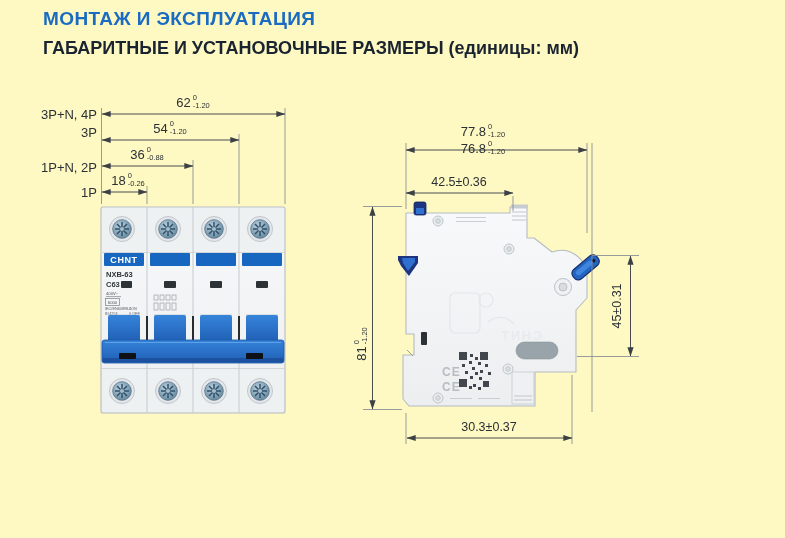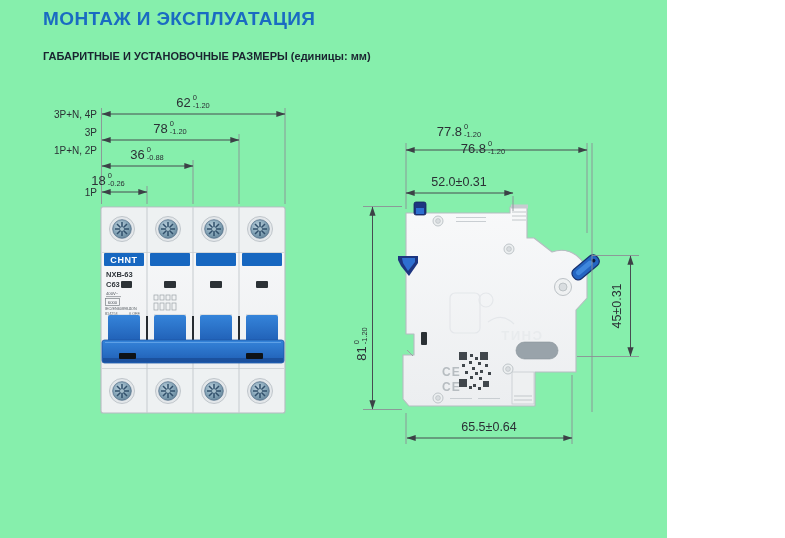--- a/index.html
+++ b/index.html
@@ -1,28 +1,28 @@
 <!DOCTYPE html>
 <html><head>
 <meta charset="utf-8">
 <style>
   html,body{margin:0;padding:0;background:#ffffff;}
   body{font-family:"Liberation Sans",sans-serif;}
-  .stage{position:relative;width:667px;height:538px;background:#86efac;overflow:hidden;}
+  .stage{position:relative;width:785px;height:538px;background:#fef9c3;overflow:hidden;}
   .title{position:absolute;left:43px;top:8px;font-size:19px;font-weight:800;letter-spacing:.4px;color:#1a6bc2;}
-  .subtitle{position:absolute;left:43px;top:50px;font-size:11px;font-weight:700;color:#1a2430;}
+  .subtitle{position:absolute;left:43px;top:38px;font-size:18px;font-weight:700;color:#1a2430;}
   .art{position:absolute;left:0;top:0;}
   .dim{position:absolute;display:flex;align-items:center;white-space:nowrap;color:#2b3035;
        font-size:13px;transform:translate(-50%,-50%);}
   .dim .tol{display:flex;flex-direction:column;justify-content:center;margin-left:2px;
             font-size:7.5px;line-height:8px;transform:translateY(-.5px);}
   .dim.plain{font-size:12.5px;}
   .dim.rot{transform:translate(-50%,-50%) rotate(-90deg);}
   .plabel{position:absolute;left:24px;width:73px;text-align:right;transform:translateY(-50%);
-          font-size:10px;color:#2b3035;white-space:nowrap;}
+          font-size:13px;color:#2b3035;white-space:nowrap;}
   
   .dl{stroke:#474c51;stroke-width:1;fill:none;marker-start:url(#arw);marker-end:url(#arw);}
   .xl{stroke:#8b9095;stroke-width:.9;fill:none;}
   .edge{stroke:#b6bcc1;stroke-width:1.1;stroke-linejoin:round;}
   text{font-family:"Liberation Sans",sans-serif;}
   .brandtxt{fill:#ffffff;font-weight:700;font-size:9px;letter-spacing:.6px;}
   .lbl-lg{fill:#30363b;font-weight:700;font-size:7.5px;}
   .lbl-sm{fill:#4e545a;font-size:4.2px;}
   .lbl-xs{fill:#5a6066;font-size:3.8px;}
   .ce{fill:#b7bdc1;font-weight:700;font-size:12px;letter-spacing:1px;}
@@ -276,70 +276,70 @@
   </svg>
 
   <div class="dim" style="left:193px;top:102px">
     <span>62</span>
     <span class="tol">
         <span>0</span>
         <span>-1.20</span>
       </span>
   </div>
   <div class="dim" style="left:170px;top:128px">
-    <span>78</span>
+    <span>54</span>
     <span class="tol">
         <span>0</span>
         <span>-1.20</span>
       </span>
   </div>
   <div class="dim" style="left:147px;top:154px">
     <span>36</span>
     <span class="tol">
         <span>0</span>
         <span>-0.88</span>
       </span>
   </div>
-  <div class="dim" style="left:108px;top:180px">
+  <div class="dim" style="left:128px;top:180px">
     <span>18</span>
     <span class="tol">
         <span>0</span>
         <span>-0.26</span>
       </span>
   </div>
 
-  <div class="dim" style="left:459px;top:131px">
+  <div class="dim" style="left:483px;top:131px">
     <span>77.8</span>
     <span class="tol">
         <span>0</span>
         <span>-1.20</span>
       </span>
   </div>
   <div class="dim" style="left:483px;top:148px">
     <span>76.8</span>
     <span class="tol">
         <span>0</span>
         <span>-1.20</span>
       </span>
   </div>
   <div class="dim plain" style="left:459px;top:182px">
-    <span>52.0±0.31</span>
+    <span>42.5±0.36</span>
   </div>
   <div class="dim rot" style="left:361px;top:344px">
     <span>81</span>
     <span class="tol">
         <span>0</span>
         <span>-1.20</span>
       </span>
   </div>
   <div class="dim plain rot" style="left:617px;top:306px">
     <span>45±0.31</span>
   </div>
   <div class="dim plain" style="left:489px;top:427px">
-    <span>65.5±0.64</span>
+    <span>30.3±0.37</span>
   </div>
 
   <div class="plabel" style="top:113.5px">3P+N, 4P</div>
   <div class="plabel" style="top:132px">3P</div>
-  <div class="plabel" style="top:150px">1P+N, 2P</div>
+  <div class="plabel" style="top:167px">1P+N, 2P</div>
   <div class="plabel" style="top:192px">1P</div>
 
 </div>
 
 </body></html>

